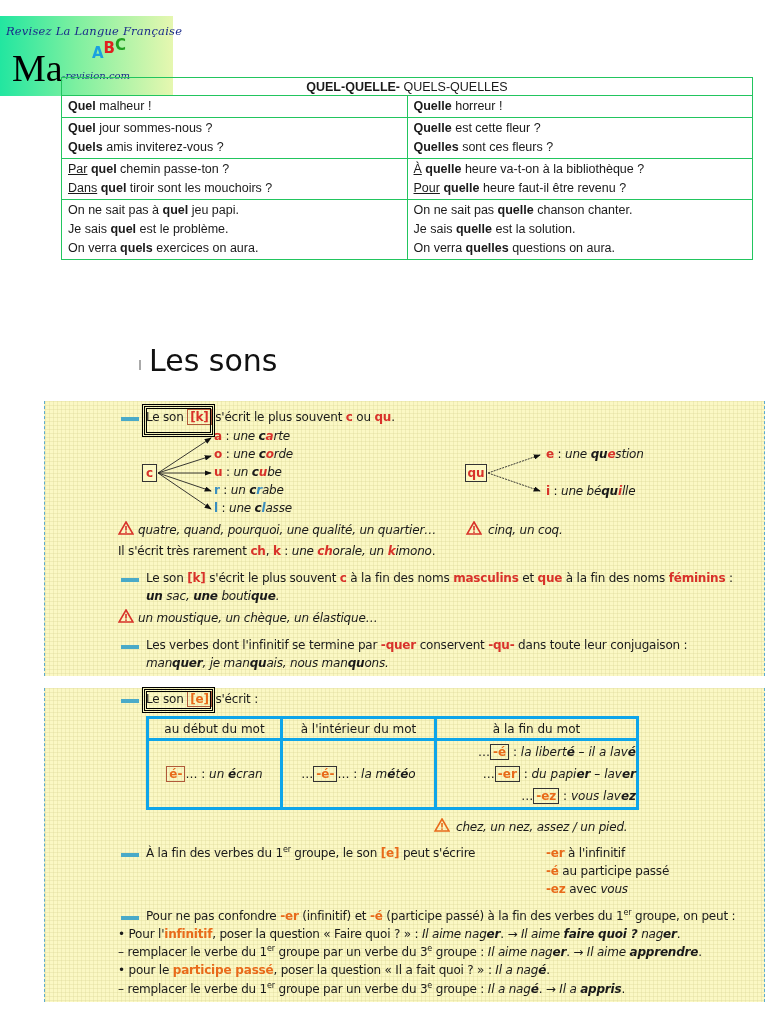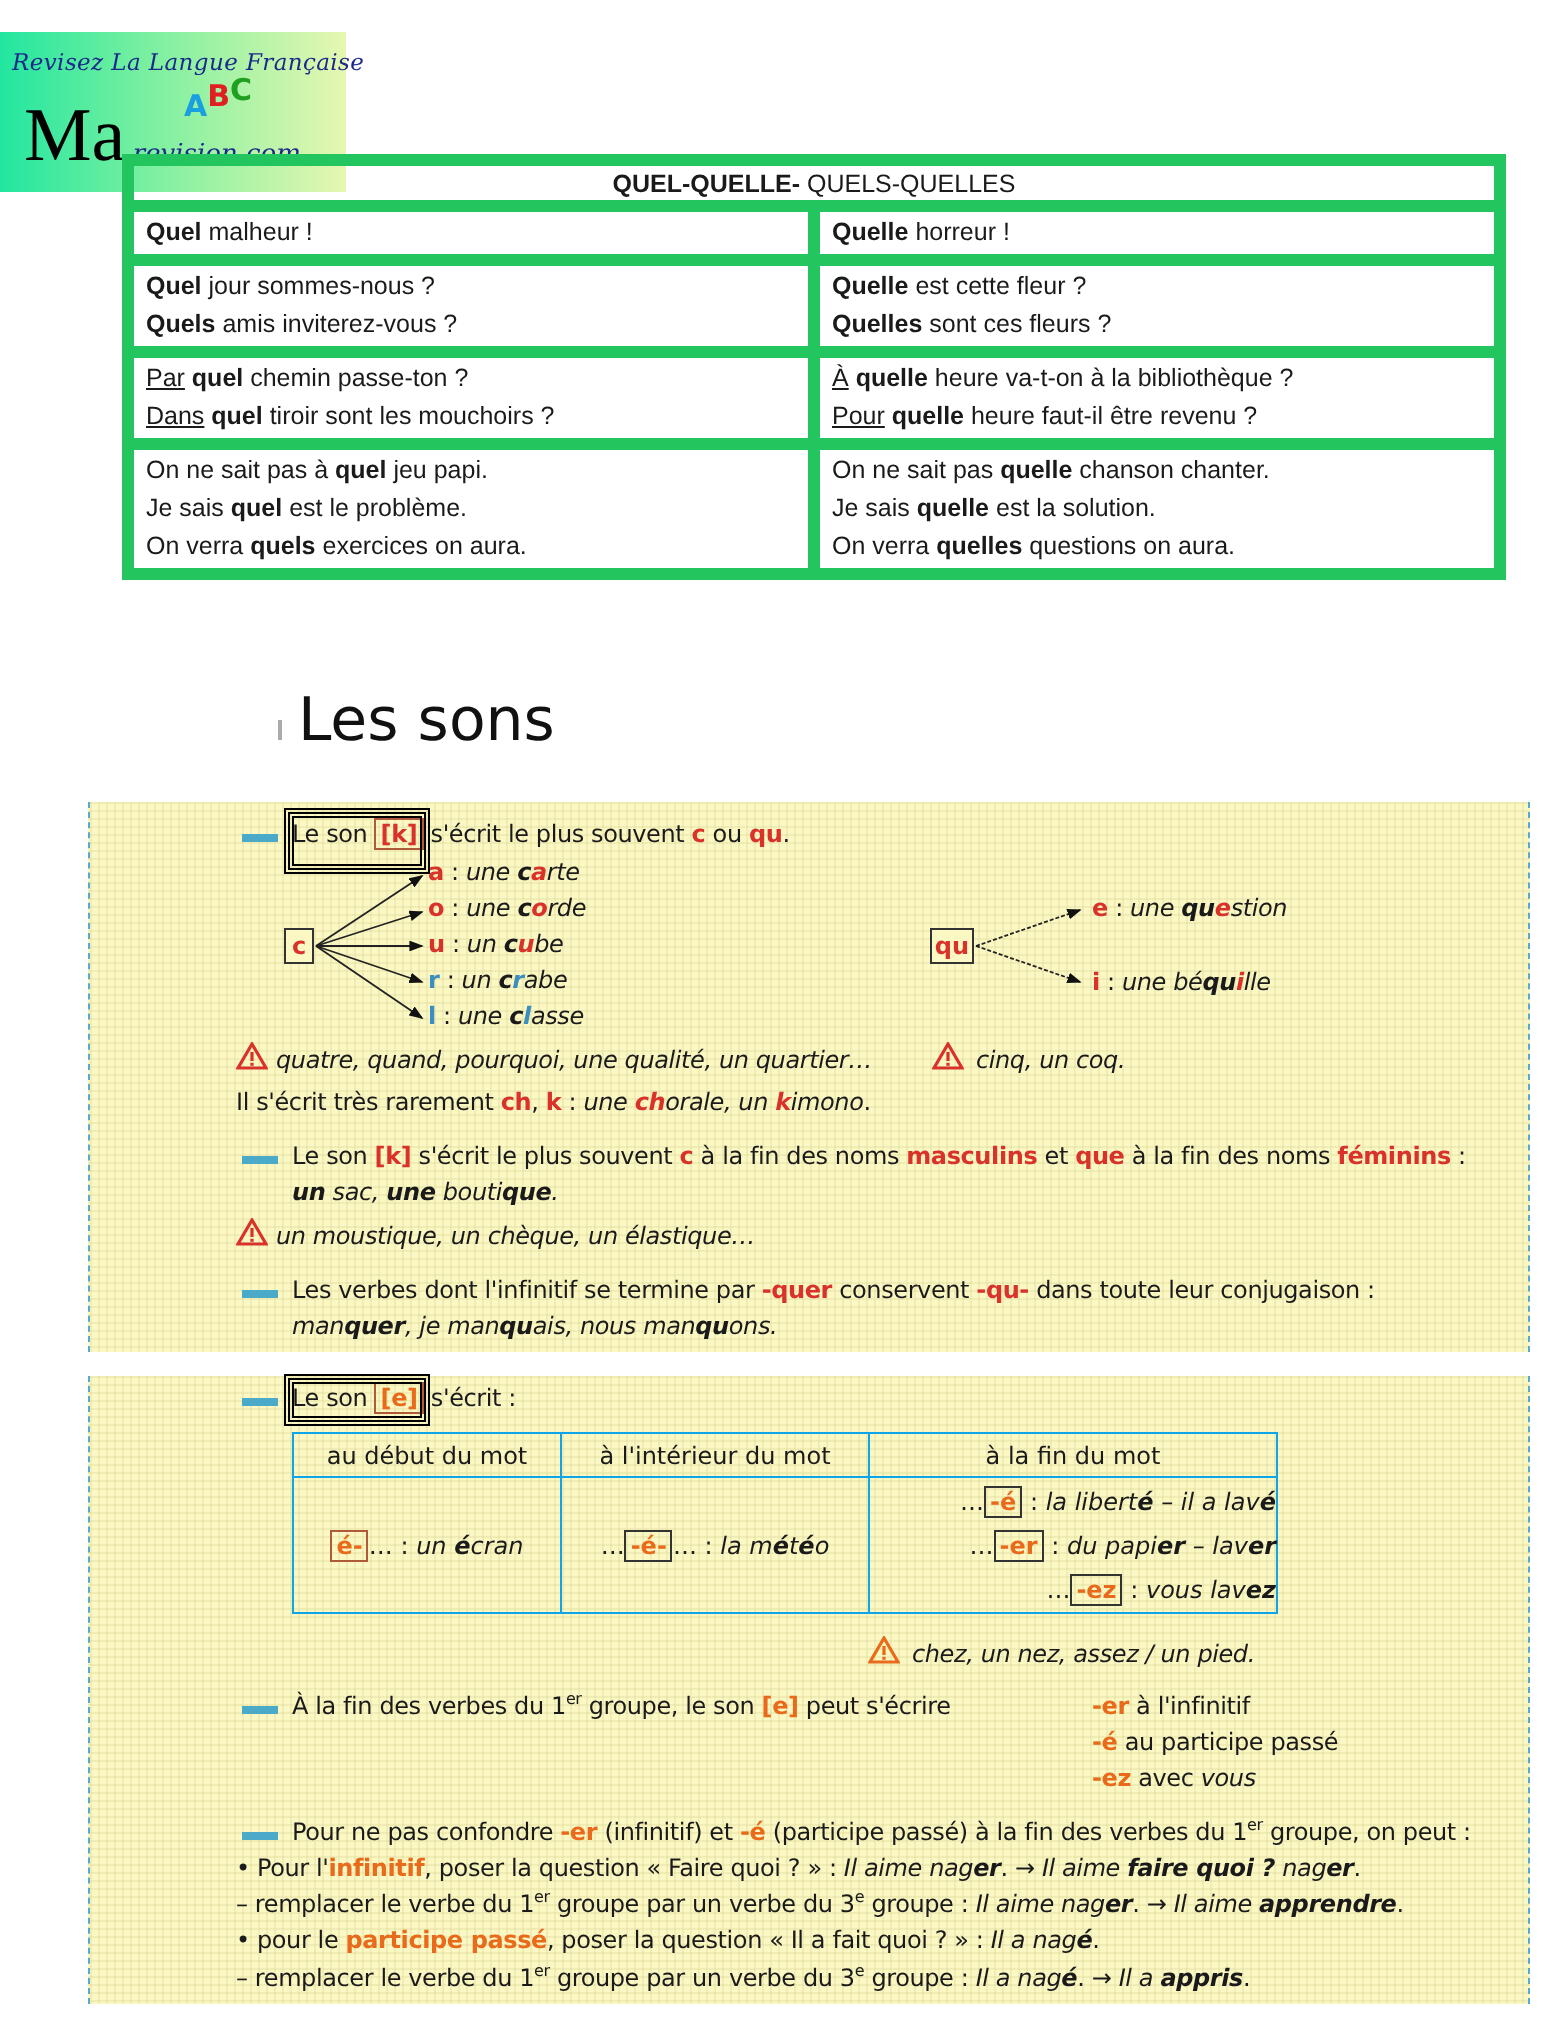--- a/index.html
+++ b/index.html
@@ -14,33 +14,33 @@
   .logo .tag {
     position: absolute; left: 6px; top: 8px; font-family: "DejaVu Serif", serif;
     font-style: italic; font-size: 11.5px; color: #1a2a8a; letter-spacing: 0.2px; white-space: nowrap;
   }
   .logo .ma {
     position: absolute; left: 12px; top: 32px; font-family: "Liberation Serif", serif;
     font-size: 38px; color: #000; line-height: 40px;
   }
   .logo .site {
     position: absolute; left: 62px; top: 54px; font-family: "DejaVu Serif", serif;
-    font-style: italic; font-size: 13px; color: #1a2a8a;
+    font-style: italic; font-size: 10px; color: #1a2a8a;
   }
   .logo .abc { position: absolute; left: 92px; top: 28px; font-weight: bold; font-size: 15px; font-family: "DejaVu Sans", sans-serif; }
   .logo .abc span:nth-child(1) { color: #1aa0e0; }
   .logo .abc span:nth-child(2) { color: #e02020; position: relative; top: -5px; }
   .logo .abc span:nth-child(3) { color: #20a020; position: relative; top: -8px; }
 
   
   .quel-table {
     position: absolute; left: 61px; top: 77px; width: 692px;
     border-collapse: collapse; font-family: "Liberation Sans", sans-serif; font-size: 12.5px;
   }
-  .quel-table td, .quel-table th { border: 6px solid #22c55e; padding: 1px 6px; vertical-align: top; }
+  .quel-table td, .quel-table th { border: 1px solid #22c55e; padding: 1px 6px; vertical-align: top; }
   .quel-table th { font-weight: normal; text-align: center; height: 18px; padding-top: 2px; }
   .quel-table th b { font-weight: bold; }
   .quel-table td { line-height: 19px; width: 50%; }
   .quel-table .line { display: block; }
   .quel-table b { font-weight: bold; }
   .quel-table u { text-decoration: underline; }
 
   
   .title-mark { position: absolute; left: 139px; top: 360px; width: 2px; height: 10px; background: #aaa; }
   .les-sons {
@@ -84,21 +84,21 @@
     text-align: center; line-height: 16px;
   }
 
   svg.arrows { position: absolute; left: 0; top: 0; overflow: visible; }
 
   
   .e-table {
     position: absolute; left: 146px; top: 716px; width: 493px; border-collapse: collapse;
     font-family: "DejaVu Sans", sans-serif; font-size: 12px;
   }
-  .e-table th, .e-table td { border: 1px solid #0ea5e9; }
+  .e-table th, .e-table td { border: 3px solid #0ea5e9; }
   .e-table th { font-weight: normal; height: 22px; text-align: center; }
   .e-table td { height: 68px; text-align: center; vertical-align: middle; }
   .e-table td.endcol { text-align: right; padding-left: 0; line-height: 22px; }
 </style>
 </head>
 <body>
 
 <div class="logo">
   <div class="tag">Revisez La Langue Française</div>
   <div class="ma">Ma</div>

